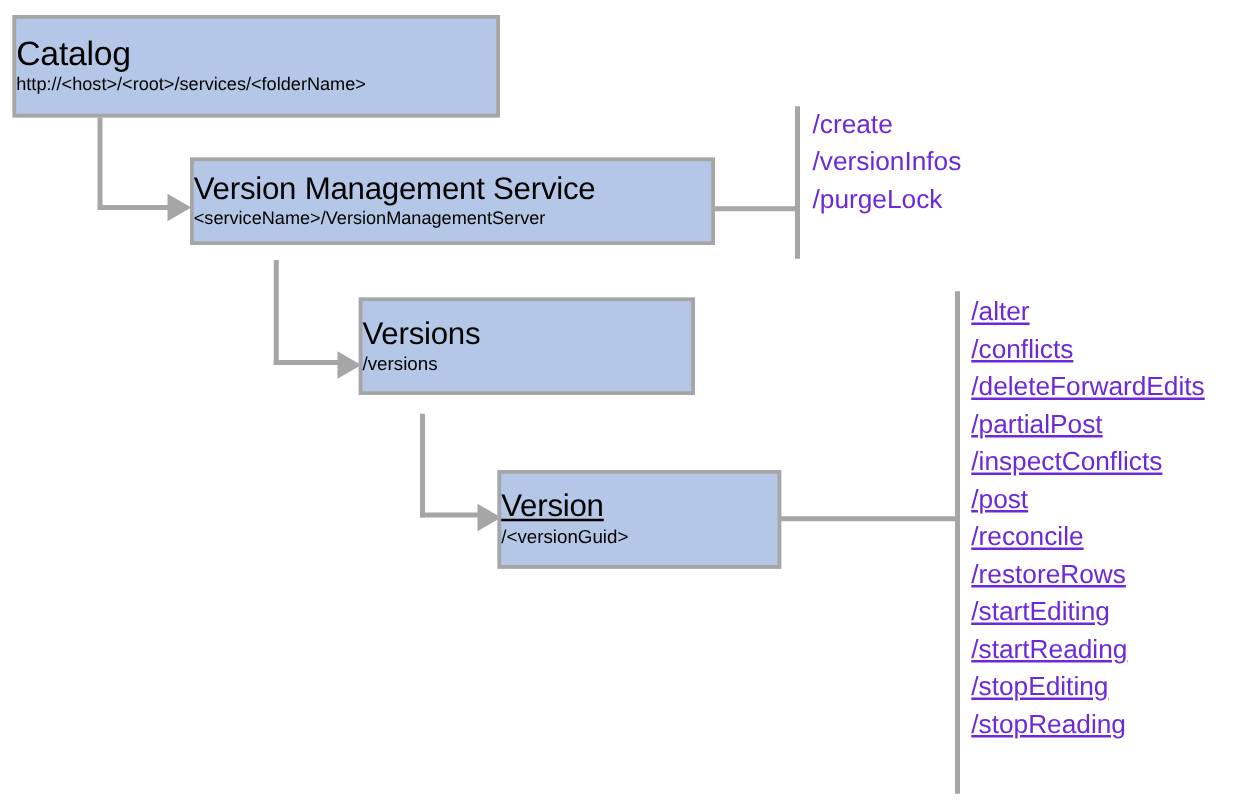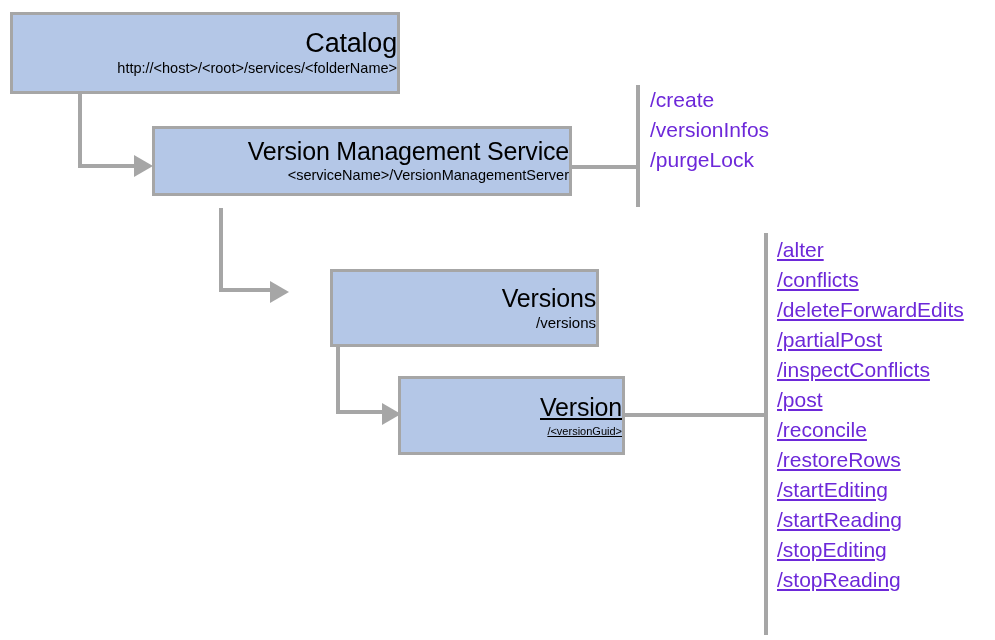--- a/index.html
+++ b/index.html
@@ -16,21 +16,21 @@
     overflow: hidden;
   }
   
   .node {
     position: absolute;
     box-sizing: border-box;
     background: #b4c7e7;
     border: 3px solid #a6a6a6;
     display: flex;
     flex-direction: column;
-    align-items: flex-end;
+    align-items: flex-start;
     justify-content: center;
     color: #000000;
     text-align: center;
   }
   .node .title {
     font-size: 26px;
     line-height: 1.05;
     letter-spacing: -0.2px;
     white-space: nowrap;
   }
@@ -41,27 +41,27 @@
     white-space: nowrap;
   }
   #node-catalog  { left: 10px;  top: 12px;  width: 390px; height: 82px; }
   #node-catalog .title { font-size: 27px; }
   #node-catalog .subtitle { font-size: 14.5px; }
 
   #node-vms      { left: 152px; top: 126px; width: 420px; height: 70px; }
   #node-vms .title { font-size: 25px; }
   #node-vms .subtitle { font-size: 14.5px; }
 
-  #node-versions { left: 287px; top: 269px; width: 269px; height: 78px; margin-left: 43px; }
+  #node-versions { left: 287px; top: 238px; width: 269px; height: 78px; }
   #node-versions .title { font-size: 25px; }
   #node-versions .subtitle { font-size: 15px; }
 
   #node-version  { left: 398px; top: 376px; width: 227px; height: 79px; }
   #node-version .title { font-size: 25px; text-decoration: underline; }
-  #node-version .subtitle { font-size: 11px; text-decoration: underline; }
+  #node-version .subtitle { font-size: 15px; }
 
   
   .conn-v, .conn-h {
     position: absolute;
     background: #a6a6a6;
   }
   .conn-v { width: 4px; }
   .conn-h { height: 4px; }
 
   .arrow-right {

